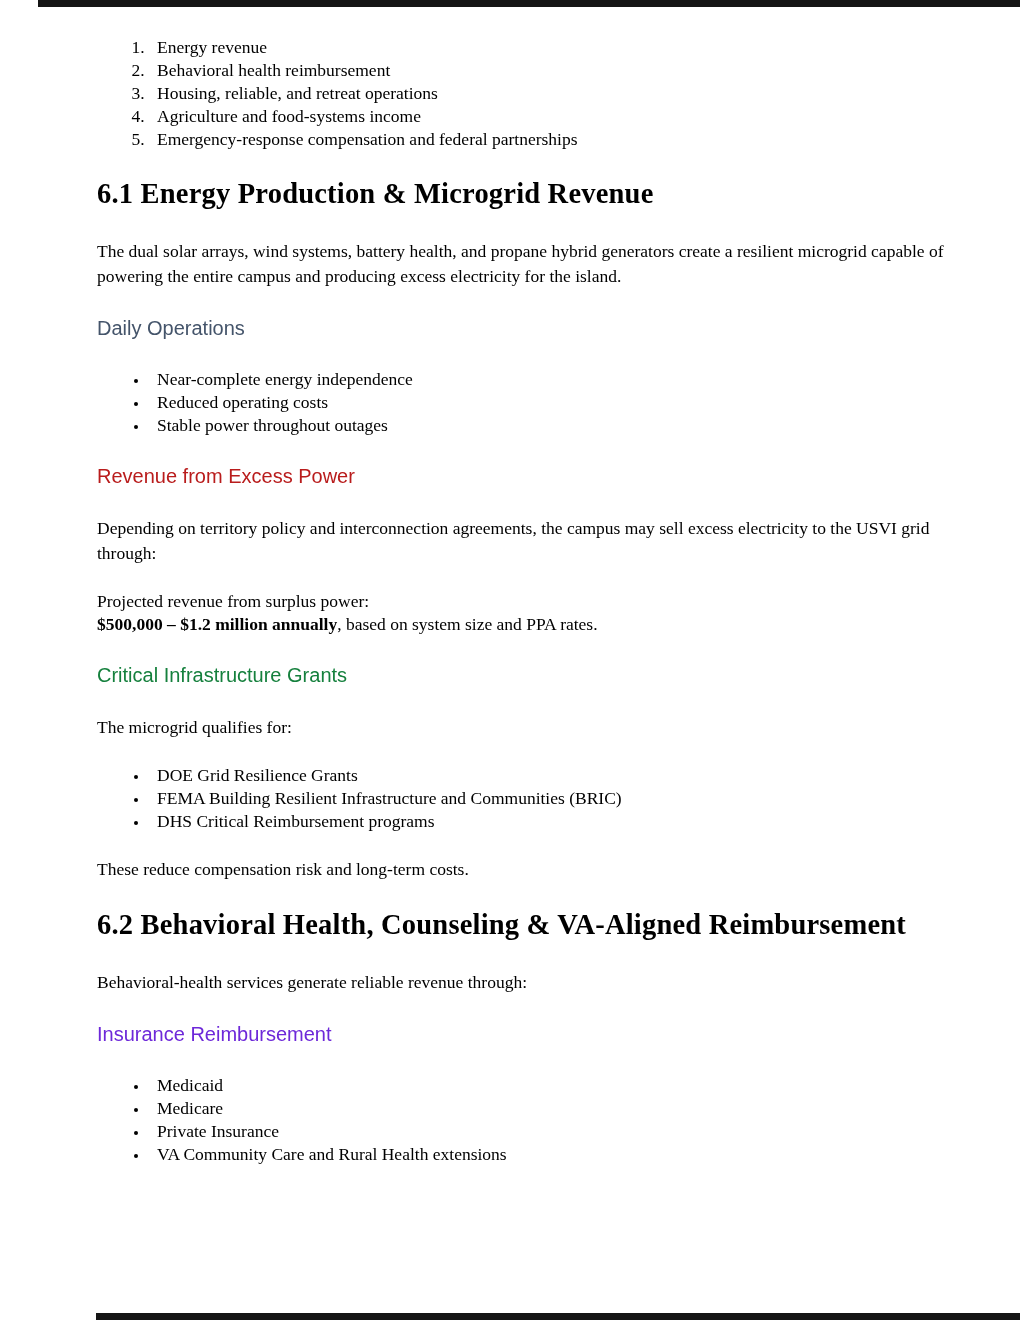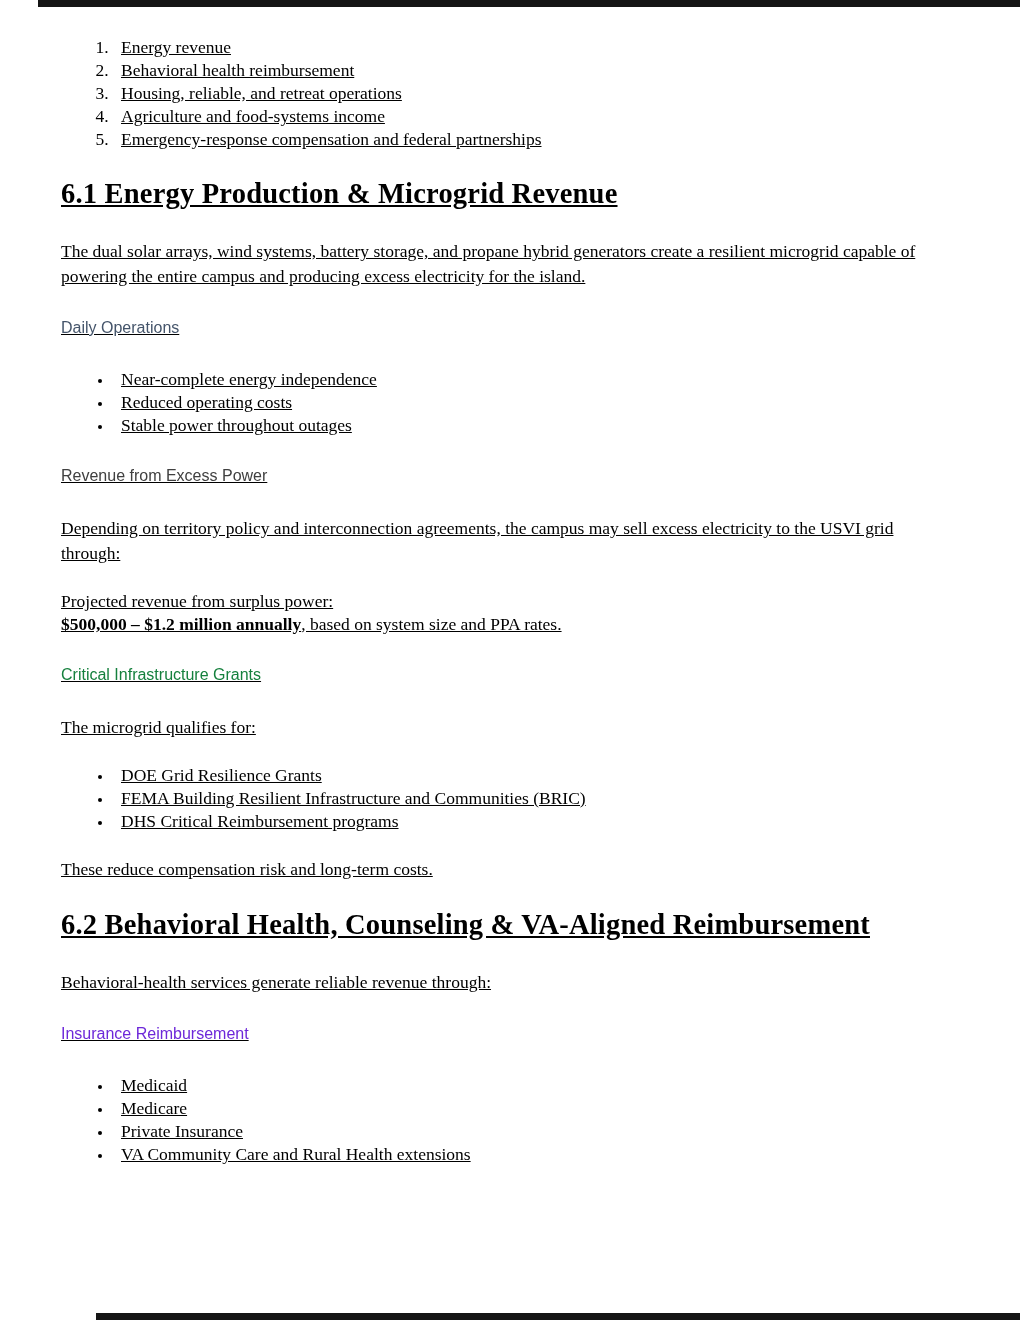--- a/index.html
+++ b/index.html
@@ -16,24 +16,23 @@
   .edge-bar {
     position: absolute;
     height: 7px;
     right: 0;
     background: #151515;
   }
   .edge-bar.top { top: 0; left: 38px; }
   .edge-bar.bottom { bottom: 0; left: 96px; }
 
   .content {
-    padding: 36px 66px 0 61px;
+    padding: 36px 66px 0 97px;
     font-size: 17.5px;
     line-height: 23px;
-    text-decoration: underline;
   }
 
   ol.doc-list, ul.doc-list {
     margin: 0 0 24px 0;
     padding-left: 52px;
   }
   ol.doc-list li, ul.doc-list li {
     padding-left: 8px;
     line-height: 23px;
   }
@@ -44,21 +43,21 @@
   h1.doc-h1 {
     font-size: 28.5px;
     font-weight: bold;
     line-height: 34px;
     margin: 26px 0 28px 0;
     letter-spacing: 0.2px;
   }
   h2.doc-sub {
     font-family: "Liberation Sans", "DejaVu Sans", sans-serif;
     font-weight: 400;
-    font-size: 16px;
+    font-size: 20px;
     line-height: 22px;
     margin: 28px 0 29px 0;
   }
   p.doc-p {
     margin: 0 0 24px 0;
     line-height: 25px;
   }
   p.tight { margin-bottom: 24px; line-height: 23px; }
 </style>
 </head>
@@ -71,31 +70,31 @@
   <ol class="doc-list">
       <li>Energy revenue</li>
       <li>Behavioral health reimbursement</li>
       <li>Housing, reliable, and retreat operations</li>
       <li>Agriculture and food-systems income</li>
       <li>Emergency-response compensation and federal partnerships</li>
     </ol>
 
   <h1 class="doc-h1">6.1 Energy Production &amp; Microgrid Revenue</h1>
 
-  <p class="doc-p">The dual solar arrays, wind systems, battery storage, and propane hybrid generators create a resilient microgrid capable of powering the entire campus and producing excess electricity for the island.</p>
+  <p class="doc-p">The dual solar arrays, wind systems, battery health, and propane hybrid generators create a resilient microgrid capable of powering the entire campus and producing excess electricity for the island.</p>
 
   <h2 class="doc-sub" style="color: rgb(68, 84, 106);">Daily Operations</h2>
 
   <ul class="doc-list">
       <li>Near-complete energy independence</li>
       <li>Reduced operating costs</li>
       <li>Stable power throughout outages</li>
     </ul>
 
-  <h2 class="doc-sub" style="color: #404040;">Revenue from Excess Power</h2>
+  <h2 class="doc-sub" style="color: #b91c1c;">Revenue from Excess Power</h2>
 
   <p class="doc-p">Depending on territory policy and interconnection agreements, the campus may sell excess electricity to the USVI grid through:</p>
 
 
   <p class="doc-p tight"><span>Projected revenue from surplus power:</span><br><strong>$500,000 – $1.2 million annually</strong><span>, based on system size and PPA rates.</span></p>
 
   <h2 class="doc-sub" style="color: #15803d;">Critical Infrastructure Grants</h2>
 
   <p class="doc-p">The microgrid qualifies for:</p>
 

